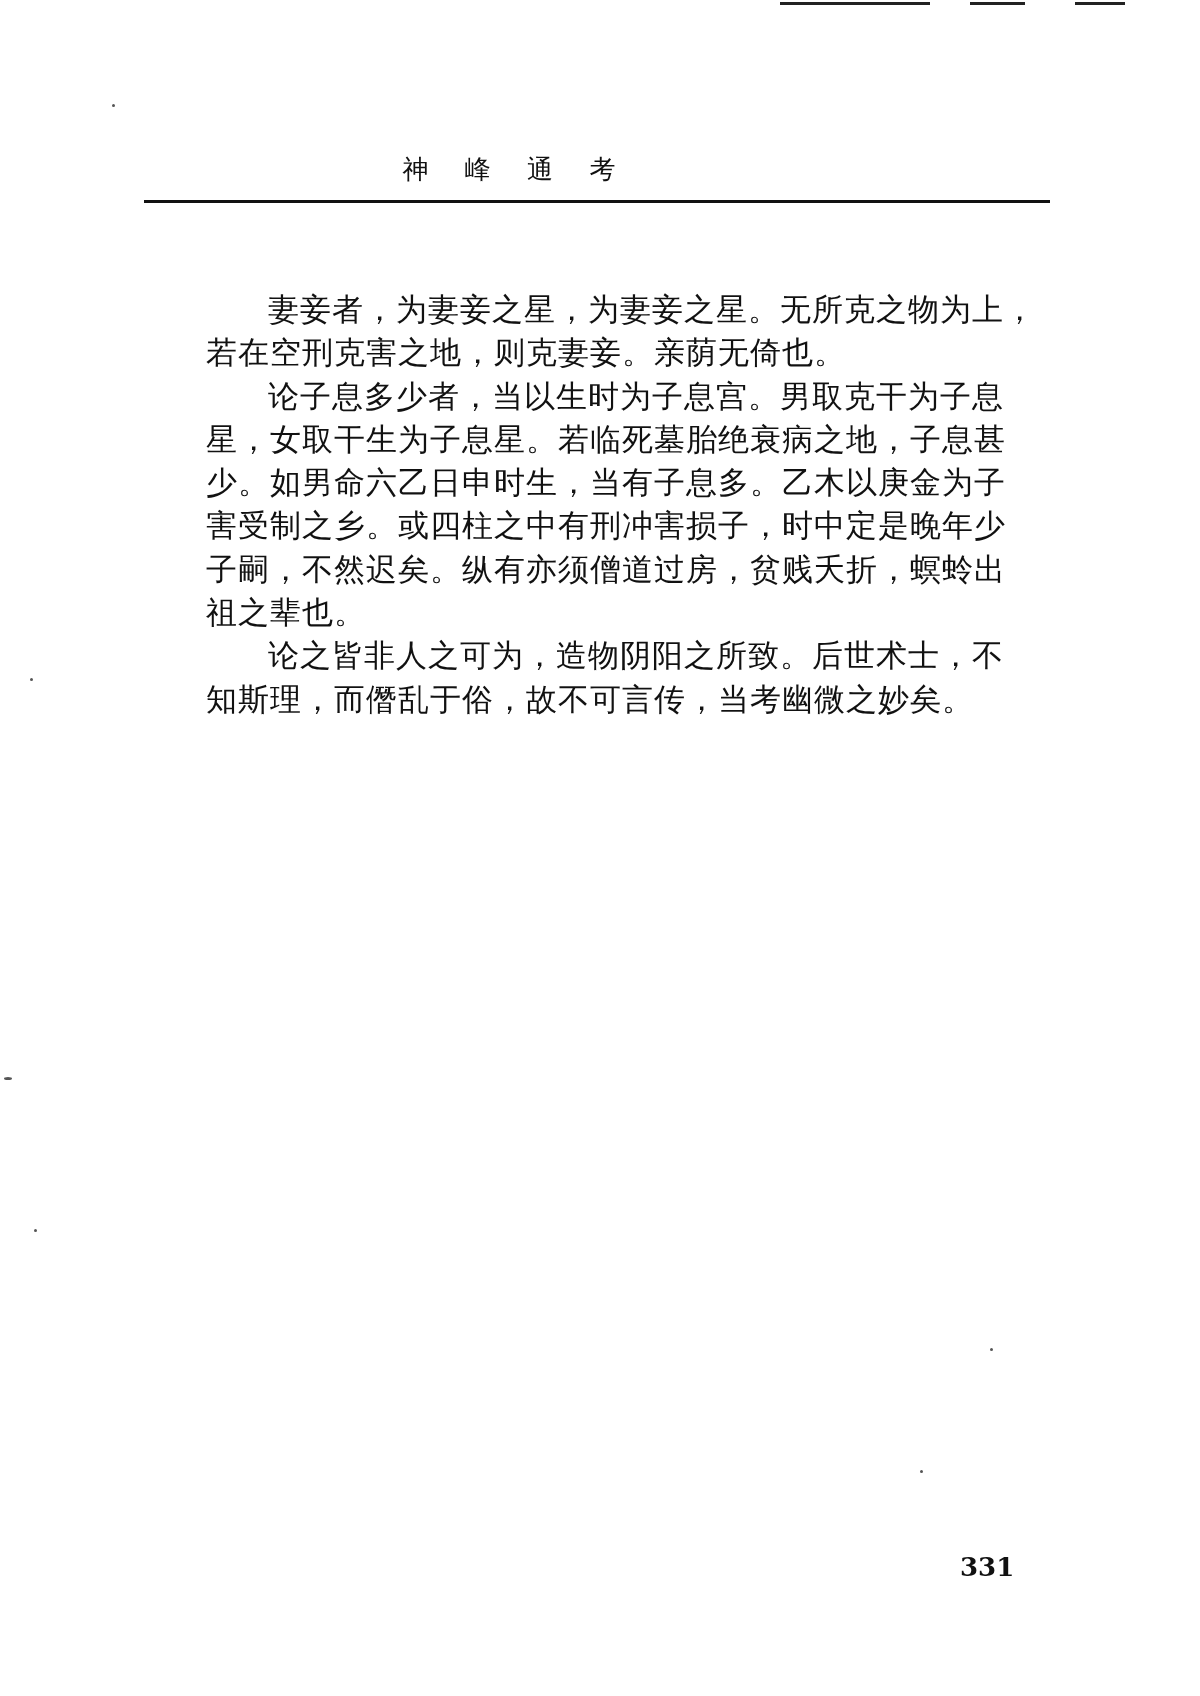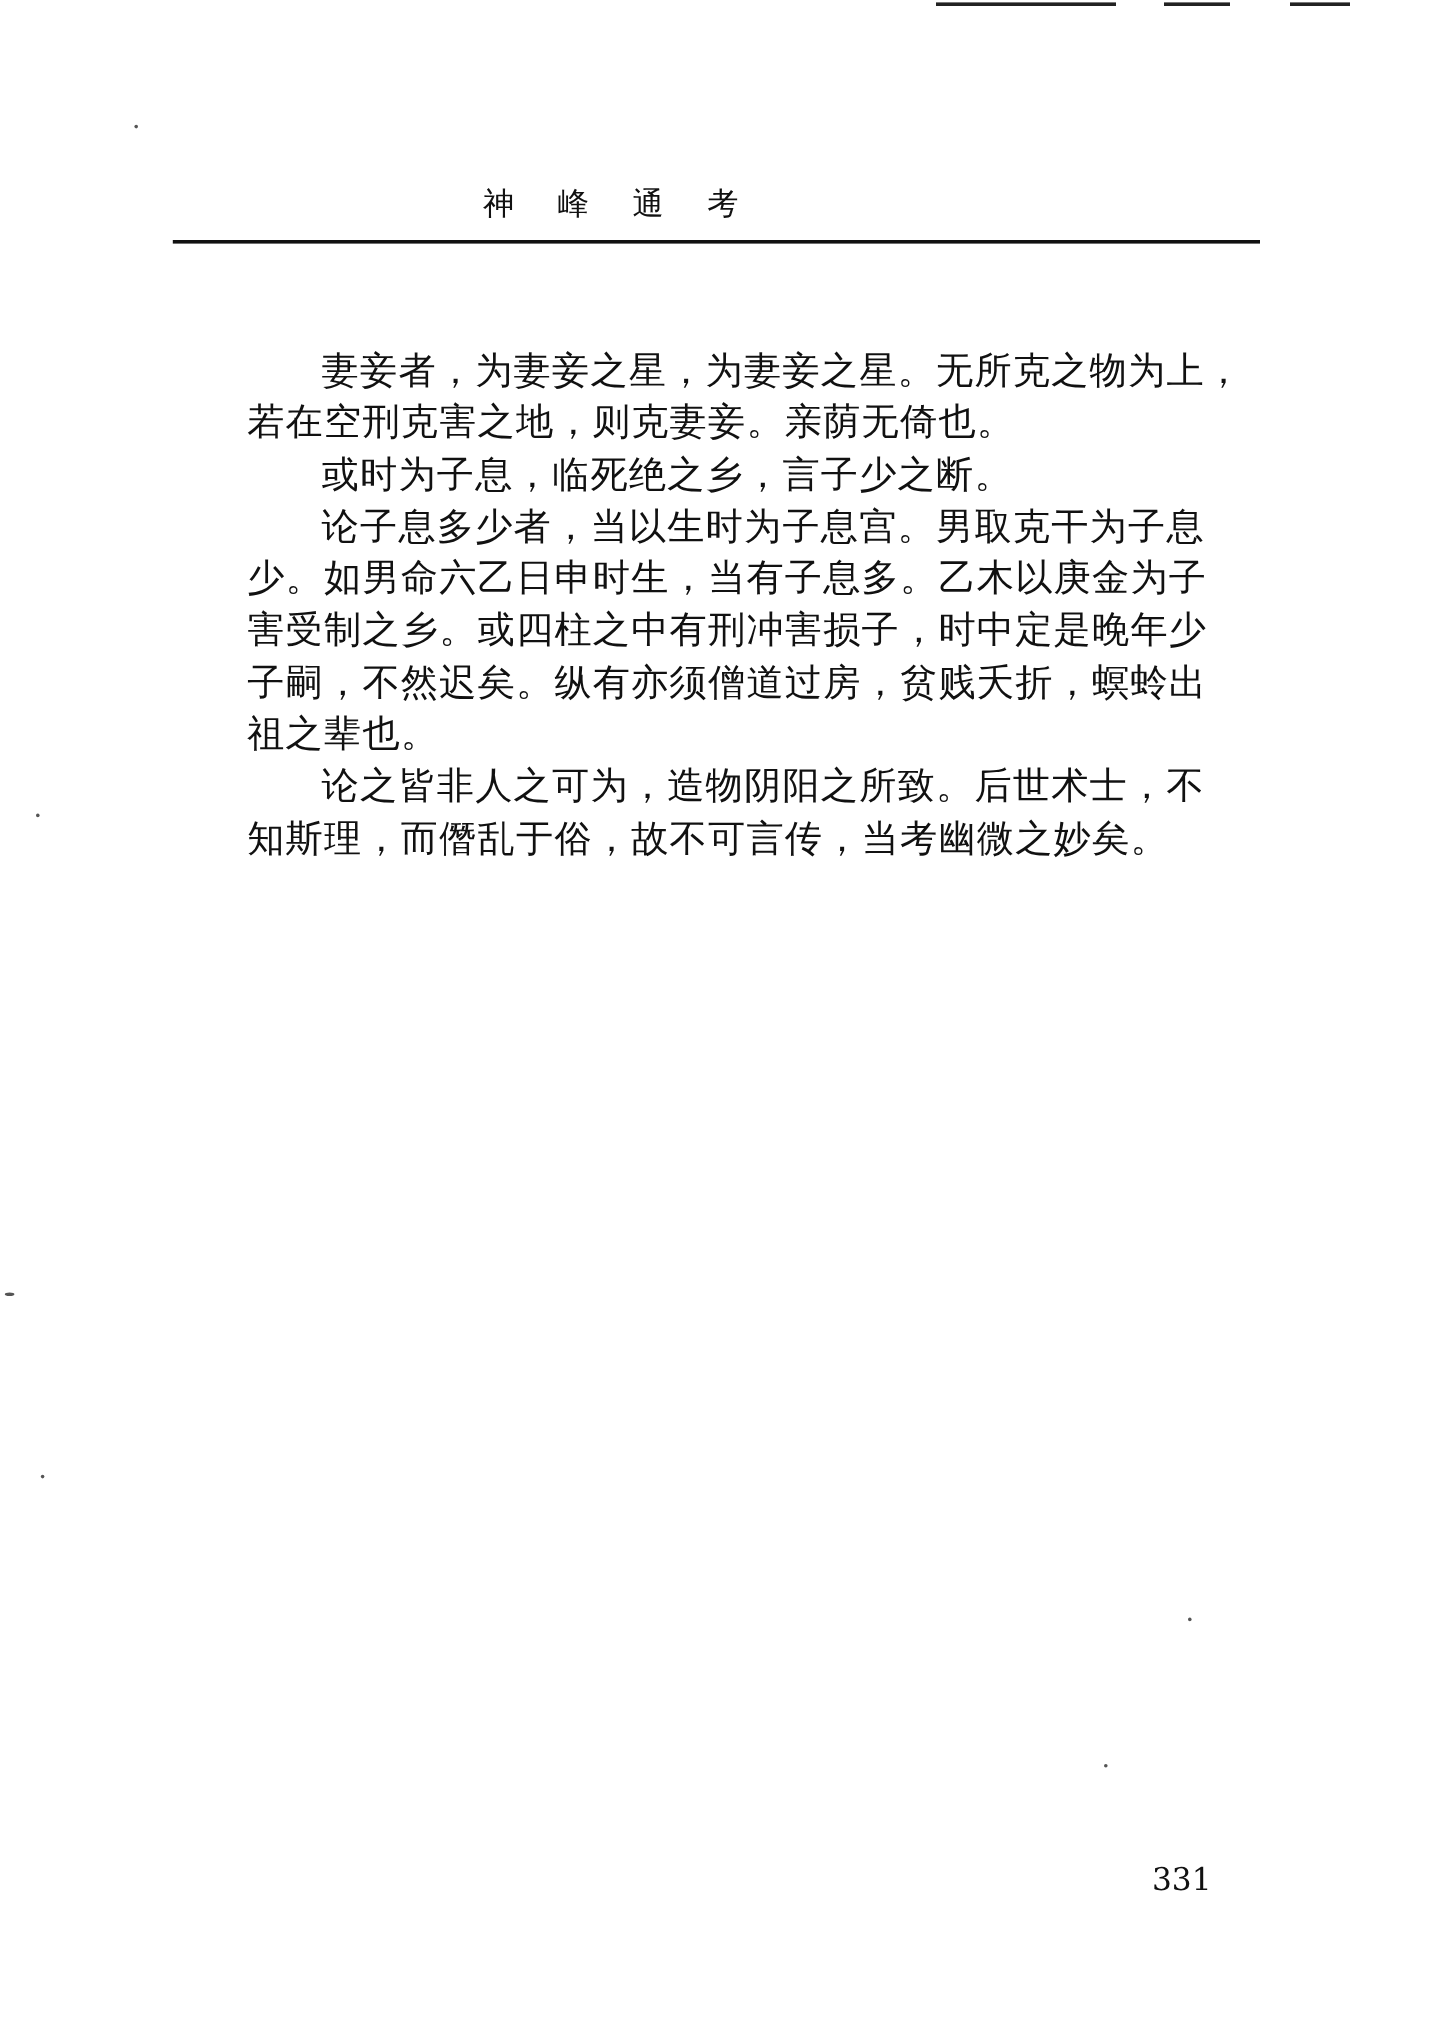--- a/index.html
+++ b/index.html
@@ -17,21 +17,21 @@
       position: absolute; top: 200px; left: 144px; width: 906px; height: 3px; background: #111;
     }
     .body-text {
       position: absolute; top: 288px; left: 144px; width: 906px;
       font-size: 31px; line-height: 43.3px; color: #111;
     }
     .para { margin: 0; text-indent: 2em; text-align: justify; text-align-last: left; }
     .line { display: block; white-space: nowrap; letter-spacing: 1px; }
     .line.first { padding-left: 2em; }
     .page-number {
-      position: absolute; top: 1552px; left: 960px; font-size: 26px; font-weight: normal;
+      position: absolute; top: 1552px; left: 960px; font-size: 26px; font-weight: bold;
       font-family: "DejaVu Serif", serif; color: #111;
     }
     .speck { position: absolute; width: 3px; height: 3px; background: #555; border-radius: 50%; }
   </style>
 </head>
 <body>
 
 <div class="top-marks">
   <span style="left:780px;width:150px;"></span>
   <span style="left:970px;width:55px;"></span>
@@ -40,24 +40,22 @@
 
 <div class="running-head">神 峰 通 考</div>
 <div class="rule"></div>
 
 <div class="body-text">
   <div class="para">
     <span class="line first">妻妾者，为妻妾之星，为妻妾之星。无所克之物为上，</span>
     <span class="line">若在空刑克害之地，则克妻妾。亲荫无倚也。</span>
   </div>
   <div class="para">
-    <span class="line first">或时为子息，临死绝之乡，言子少之断。</span>
-  </div>
-  <div class="para">
     <span class="line first">论子息多少者，当以生时为子息宫。男取克干为子息</span>
+    <span class="line">星，女取干生为子息星。若临死墓胎绝衰病之地，子息甚</span>
     <span class="line">少。如男命六乙日申时生，当有子息多。乙木以庚金为子</span>
     <span class="line">害受制之乡。或四柱之中有刑冲害损子，时中定是晚年少</span>
     <span class="line">子嗣，不然迟矣。纵有亦须僧道过房，贫贱夭折，螟蛉出</span>
     <span class="line">祖之辈也。</span>
   </div>
   <div class="para">
     <span class="line first">论之皆非人之可为，造物阴阳之所致。后世术士，不</span>
     <span class="line">知斯理，而僭乱于俗，故不可言传，当考幽微之妙矣。</span>
   </div>
 </div>

